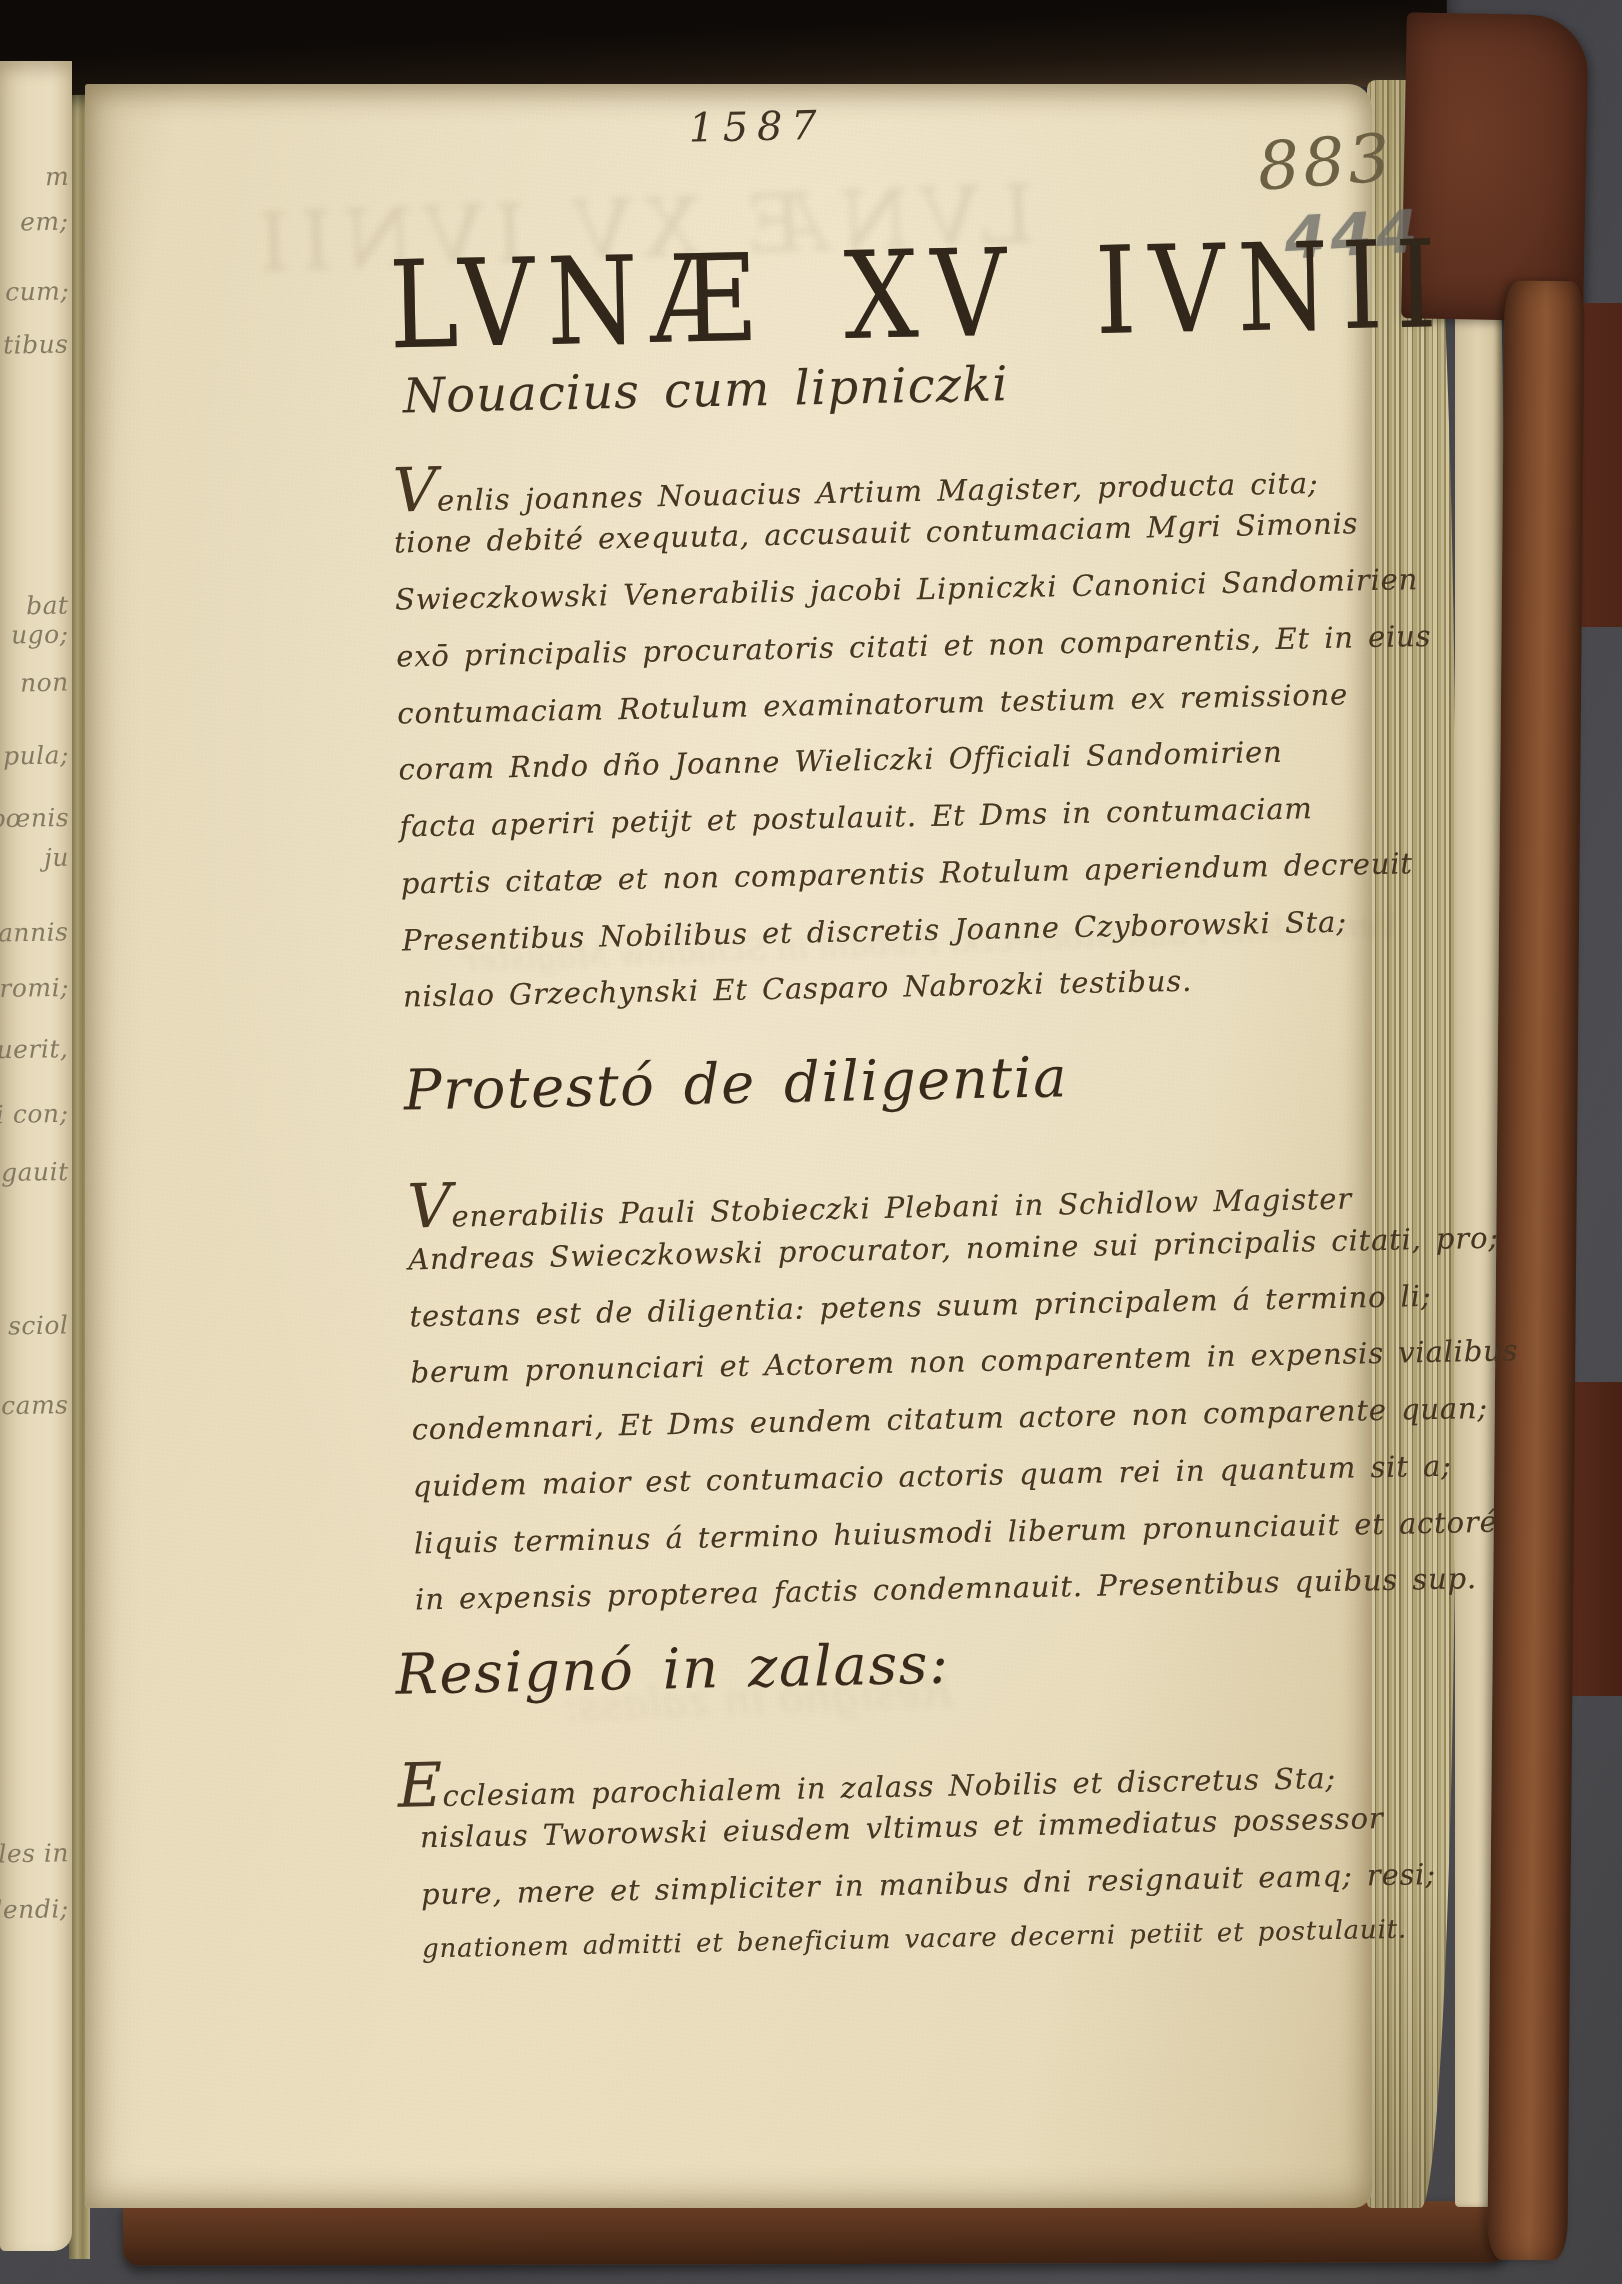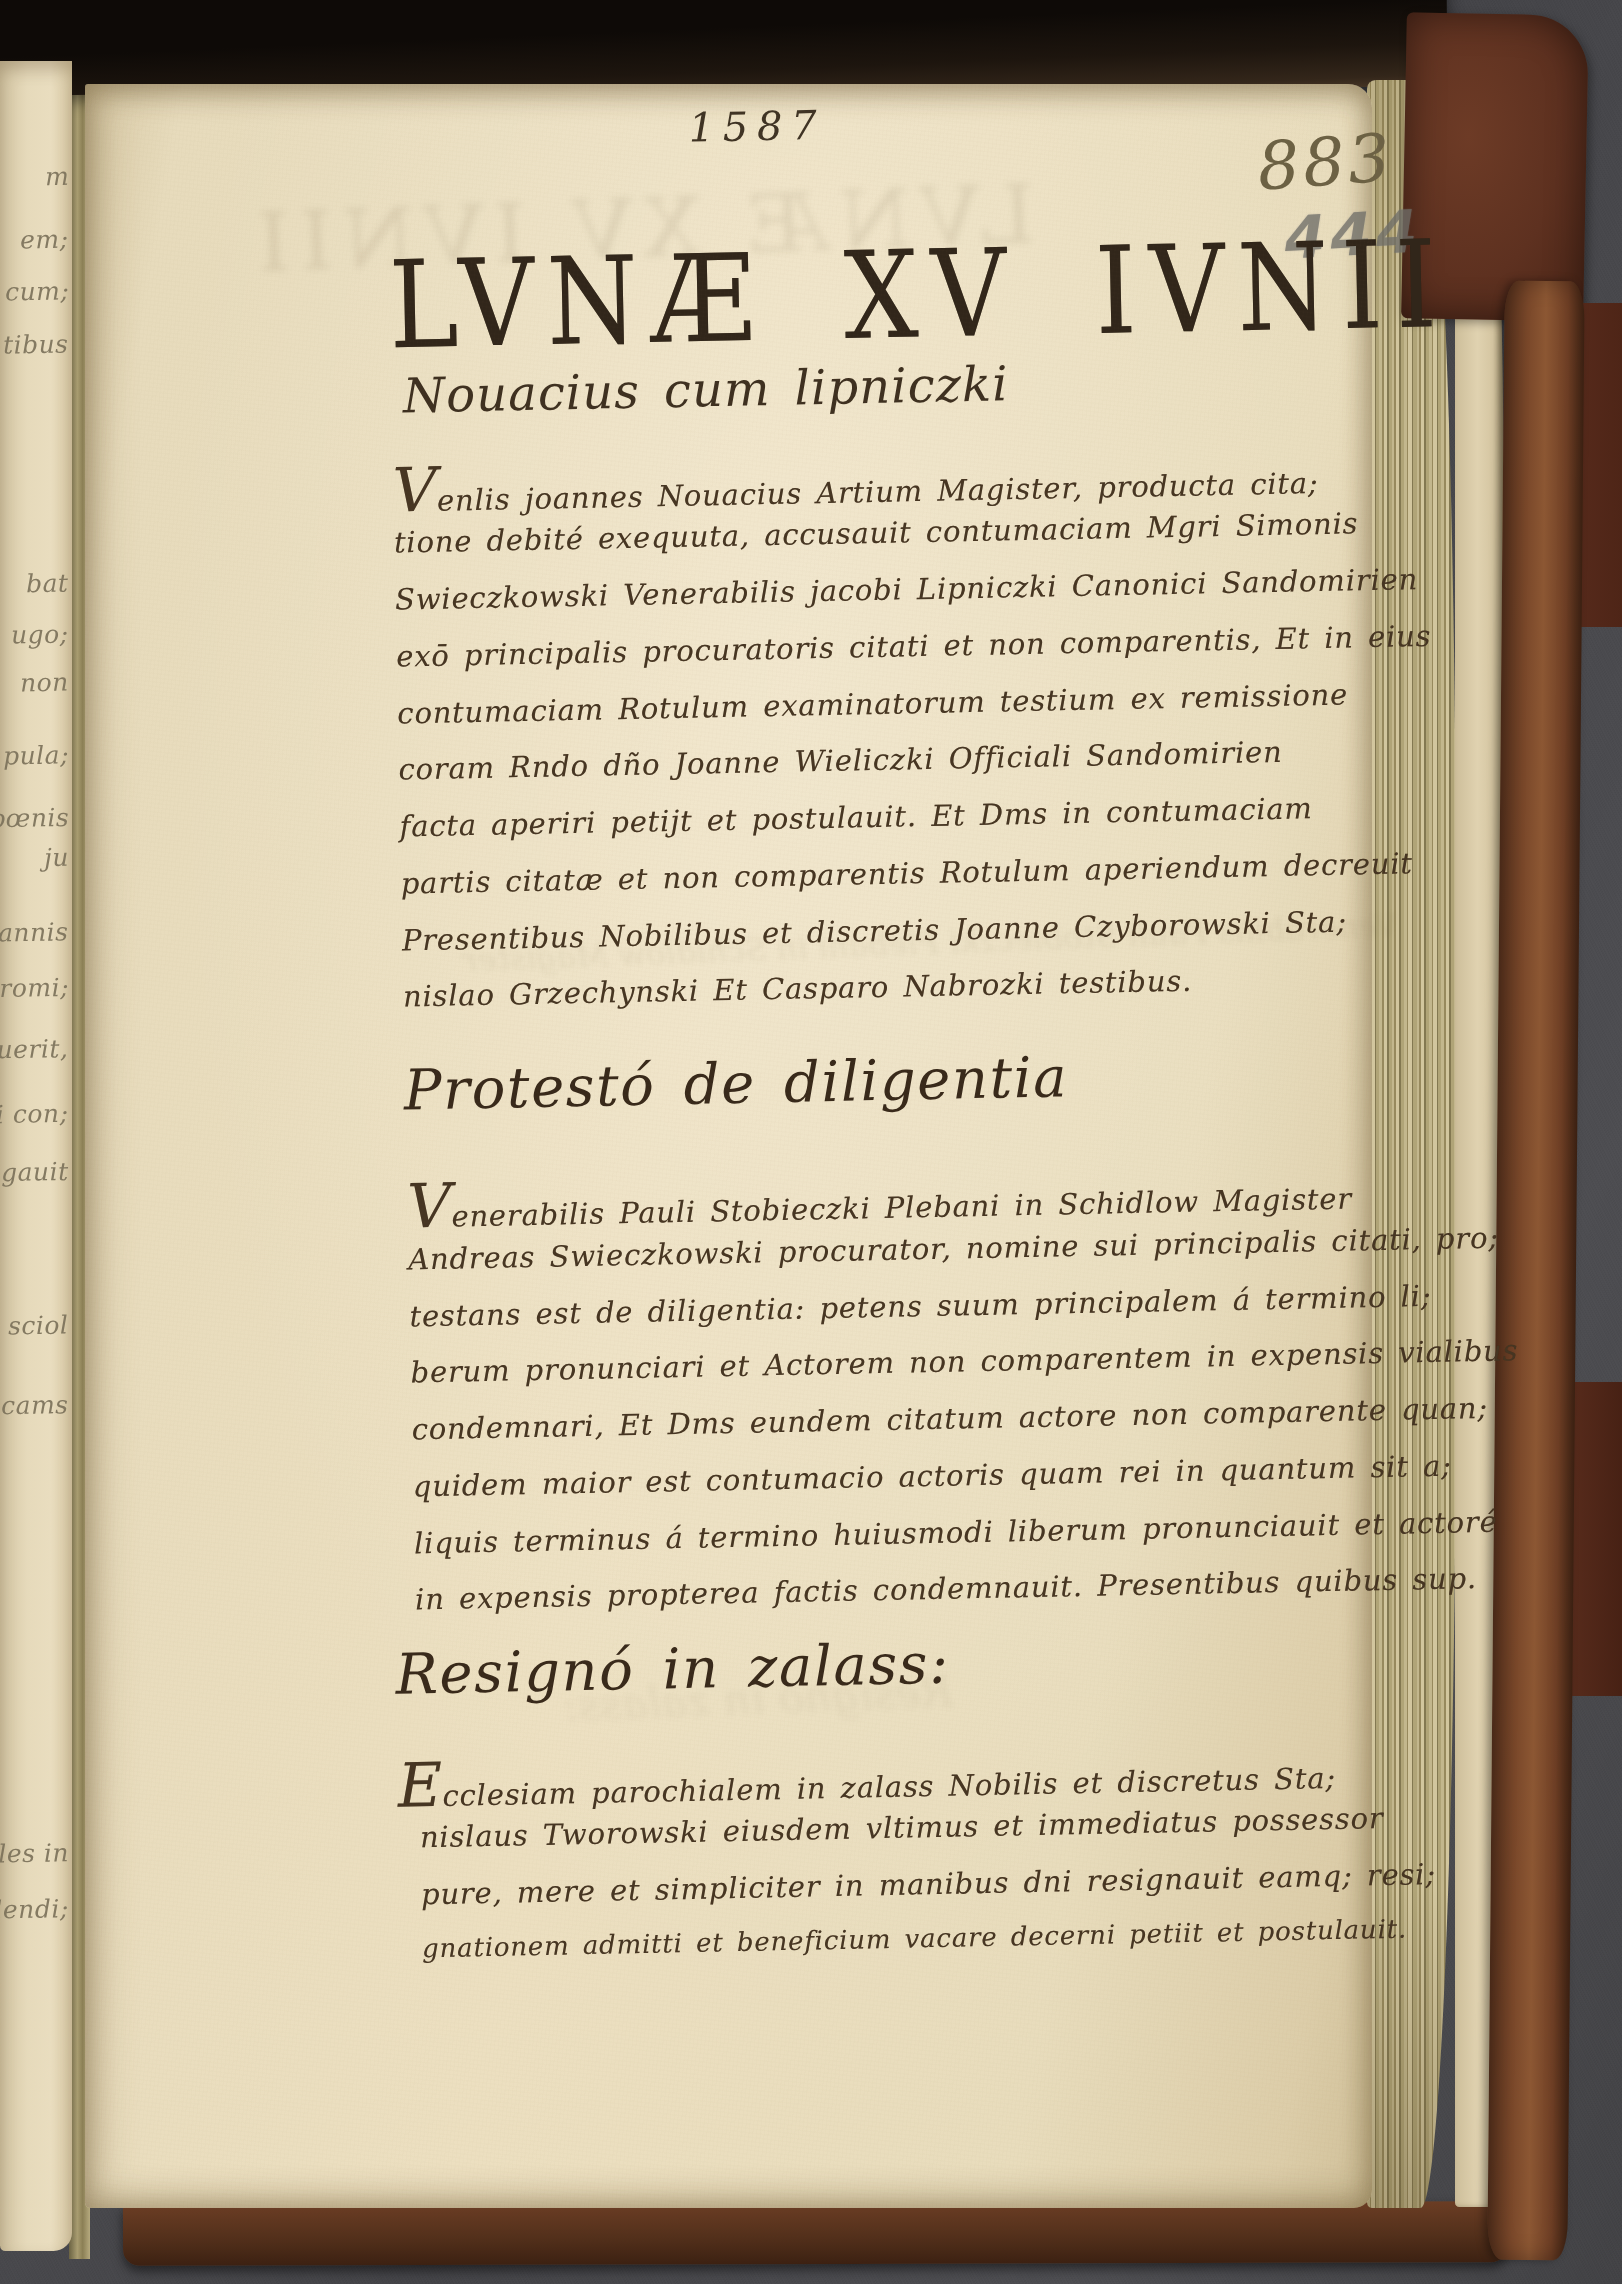--- a/index.html
+++ b/index.html
@@ -111,24 +111,24 @@
   <div class="leather-corner-tr"></div>
   <div class="maroon-patch-upper"></div>
   <div class="maroon-patch-lower"></div>
   <div class="leather-strap-right"></div>
   <div class="leather-bottom"></div>
 
   <div class="gutter"></div>
 
   <div class="prev-page">
     <div class="margin-fragment" style="top:101px">m</div>
-    <div class="margin-fragment" style="top:164px">em;</div>
+    <div class="margin-fragment" style="top:146px">em;</div>
     <div class="margin-fragment" style="top:216px">cum;</div>
     <div class="margin-fragment" style="top:269px">tibus</div>
-    <div class="margin-fragment" style="top:508px">bat</div>
+    <div class="margin-fragment" style="top:530px">bat</div>
     <div class="margin-fragment" style="top:559px">ugo;</div>
     <div class="margin-fragment" style="top:607px">non</div>
     <div class="margin-fragment" style="top:680px">pula;</div>
     <div class="margin-fragment" style="top:743px">mi pœnis</div>
     <div class="margin-fragment" style="top:782px">ju</div>
     <div class="margin-fragment" style="top:857px">annis</div>
     <div class="margin-fragment" style="top:913px">em promi;</div>
     <div class="margin-fragment" style="top:974px">s fuerit,</div>
     <div class="margin-fragment" style="top:1039px">odali con;</div>
     <div class="margin-fragment" style="top:1097px">obligauit</div>

